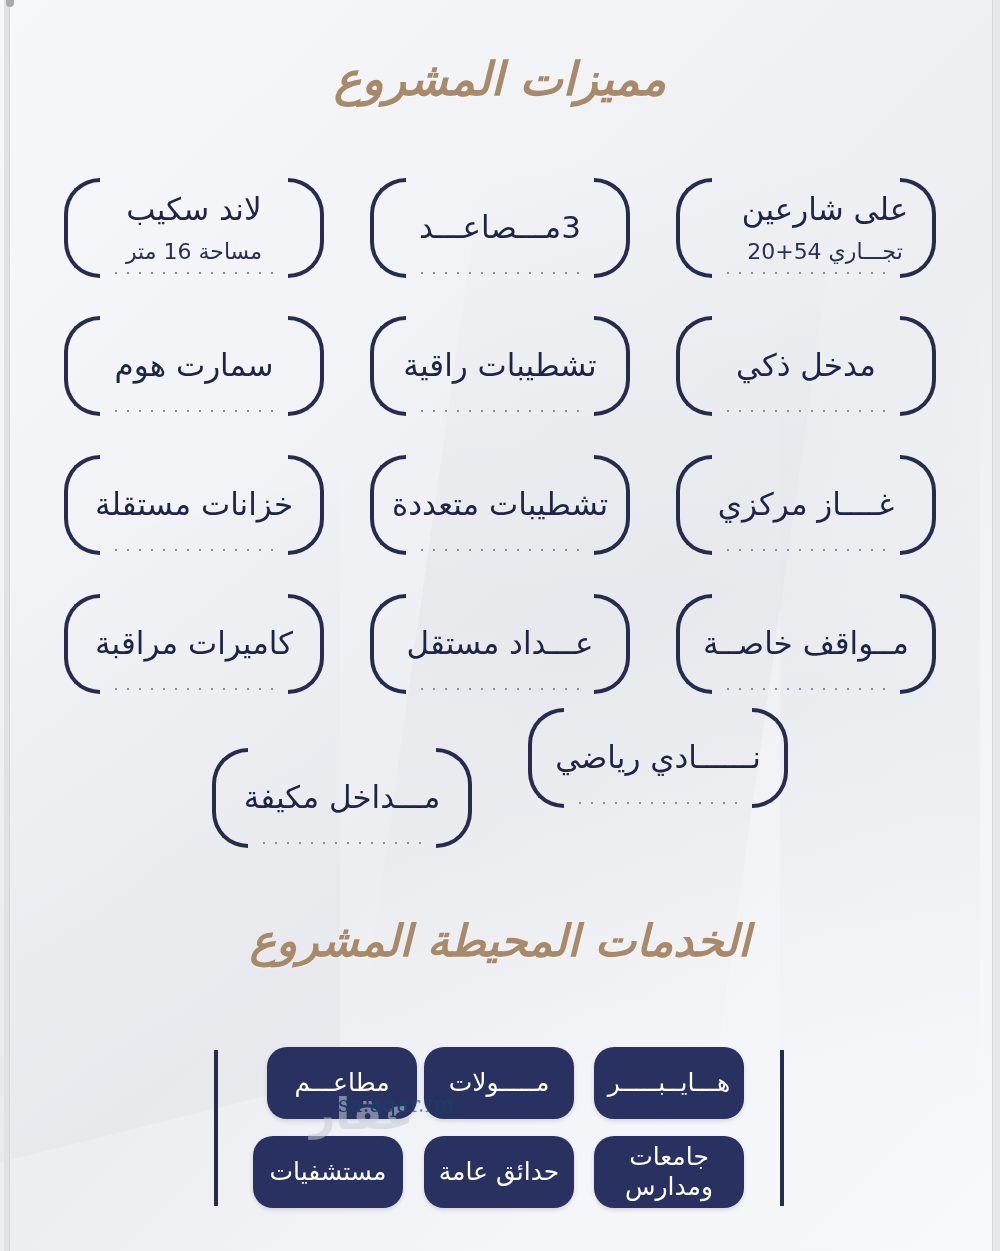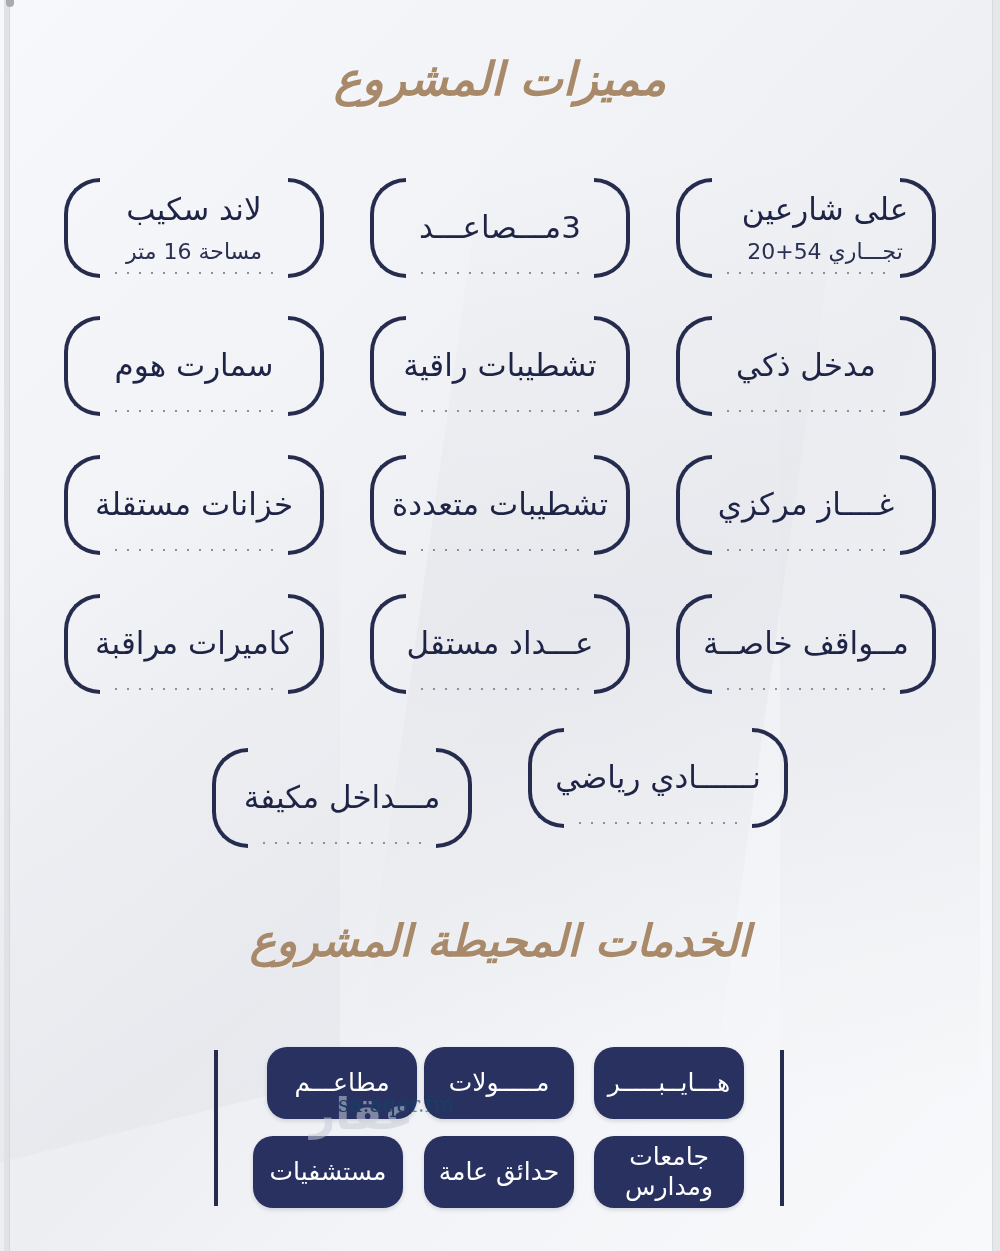--- a/index.html
+++ b/index.html
@@ -155,21 +155,21 @@
   <span class="main">عـــداد مستقل</span>
   <span class="dots"></span>
 </div>
 <div class="feature" style="left:64px; top:594px;">
   <span class="br br-l"></span>
   <span class="br br-r"></span>
   <span class="main">كاميرات مراقبة</span>
   <span class="dots"></span>
 </div>
 
-<div class="feature" style="left:528px; top:728px;">
+<div class="feature" style="left:528px; top:708px;">
   <span class="br br-l"></span>
   <span class="br br-r"></span>
   <span class="main">نــــــادي رياضي</span>
   <span class="dots"></span>
 </div>
 <div class="feature" style="left:212px; top:748px;">
   <span class="br br-l"></span>
   <span class="br br-r"></span>
   <span class="main">مـــداخل مكيفة</span>
   <span class="dots"></span>

